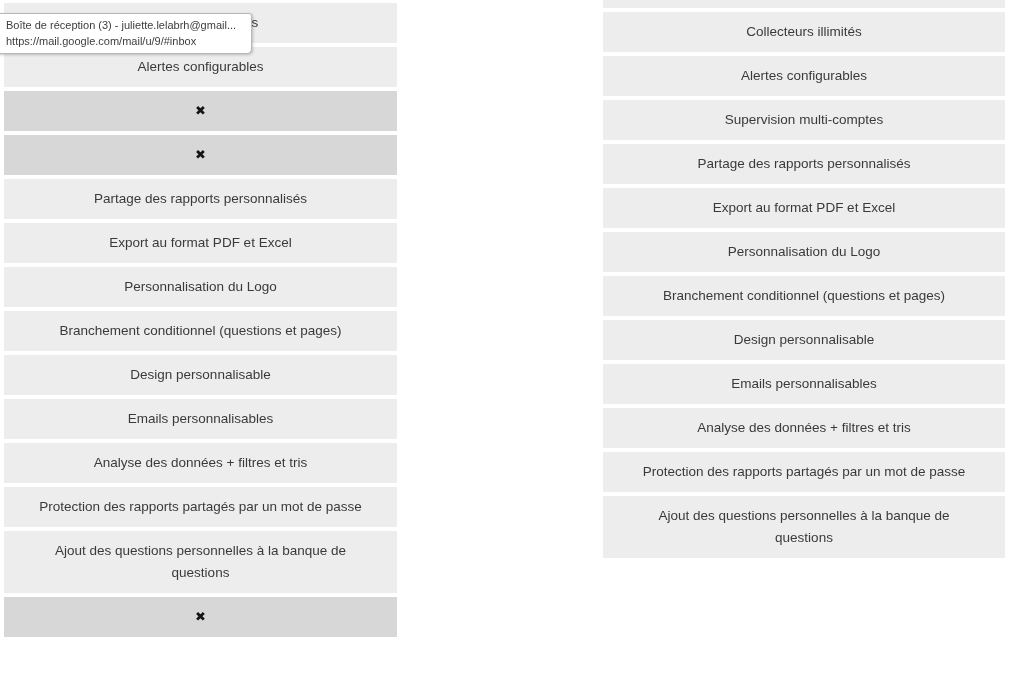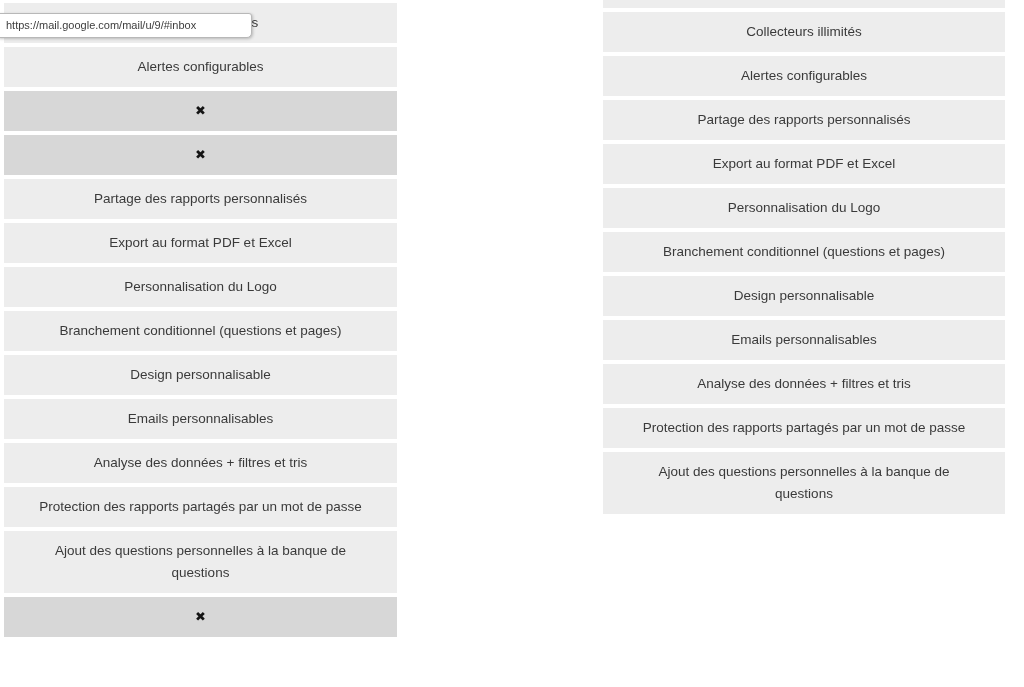--- a/index.html
+++ b/index.html
@@ -131,20 +131,23 @@
 
       <div class="row feature">
         <span class="label">Collecteurs illimités</span>
       </div>
 
       <div class="row feature">
         <span class="label">Alertes configurables</span>
       </div>
 
 
+      <div class="row feature">
+        <span class="label">Supervision multi-comptes</span>
+      </div>
 
       <div class="row feature">
         <span class="label">Partage des rapports personnalisés</span>
       </div>
 
       <div class="row feature">
         <span class="label">Export au format PDF et Excel</span>
       </div>
 
       <div class="row feature">
@@ -171,16 +174,17 @@
         <span class="label">Protection des rapports partagés par un mot de passe</span>
       </div>
 
       <div class="row feature">
         <span class="label">Ajout des questions personnelles à la banque de questions</span>
       </div>
 
     </div>
 
   <div class="tooltip">
+    <span class="line">Boîte de réception (3) - juliette.lelabrh@gmail...</span>
     <span class="line">https://mail.google.com/mail/u/9/#inbox</span>
   </div>
 
 </div>
 
 </body></html>

